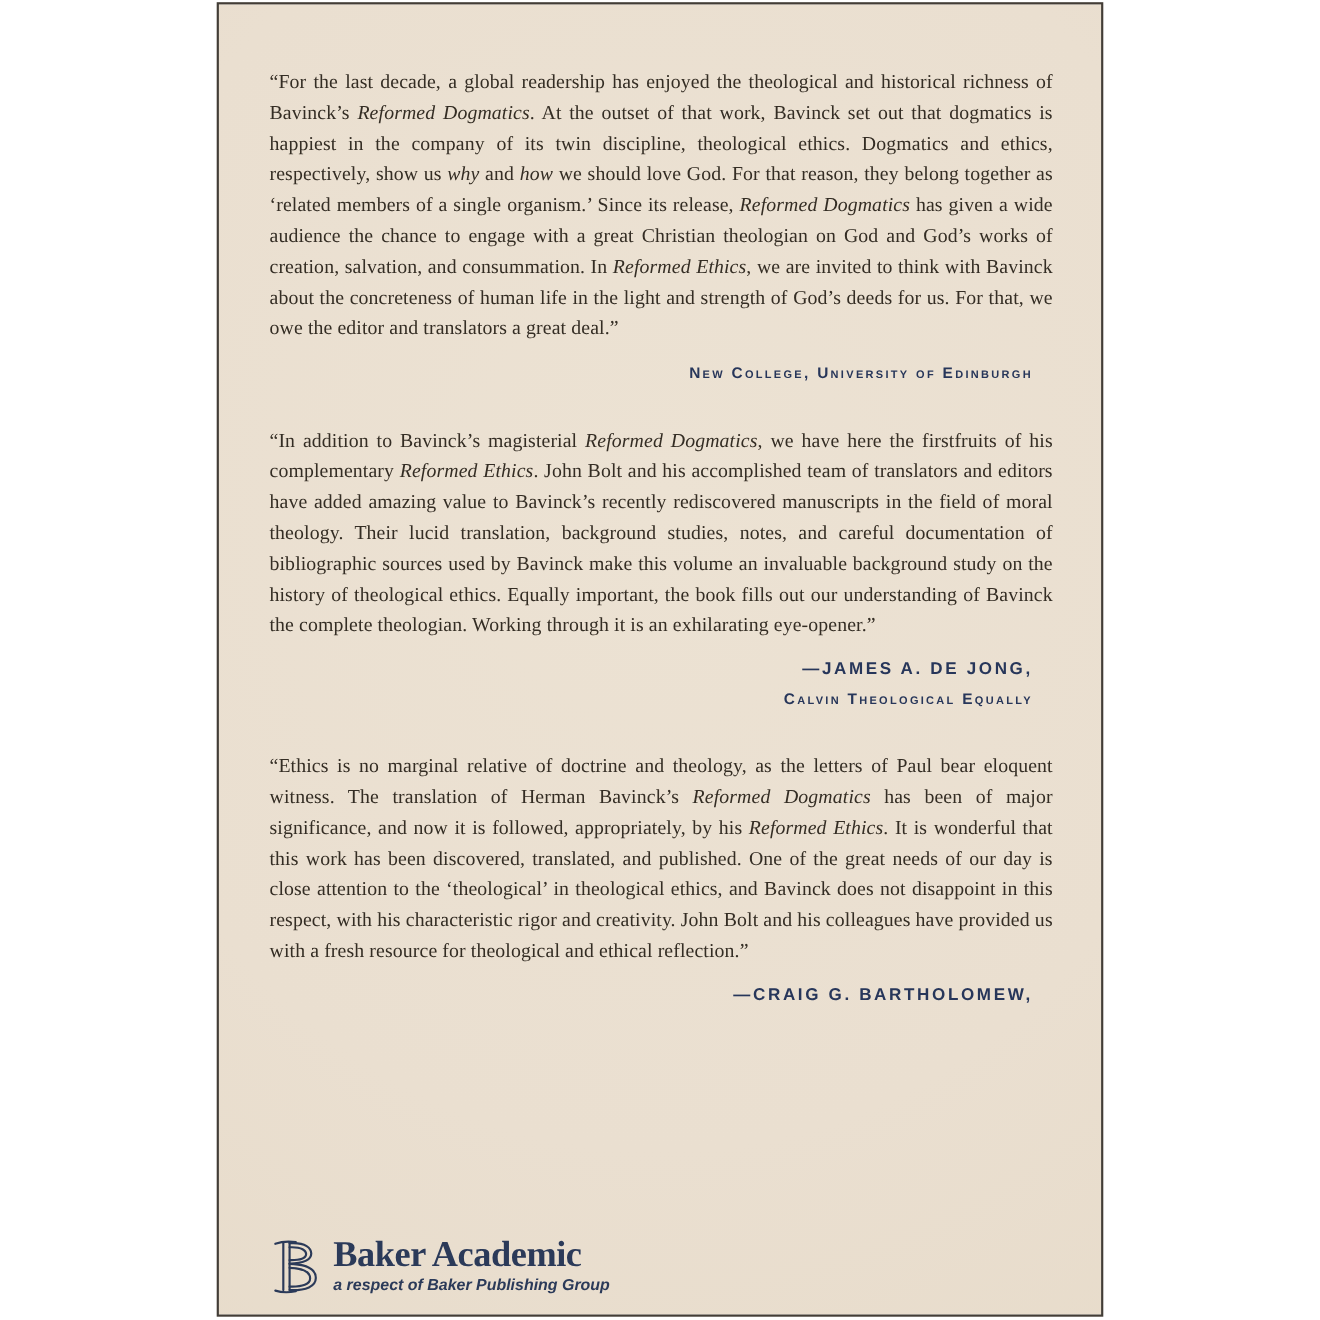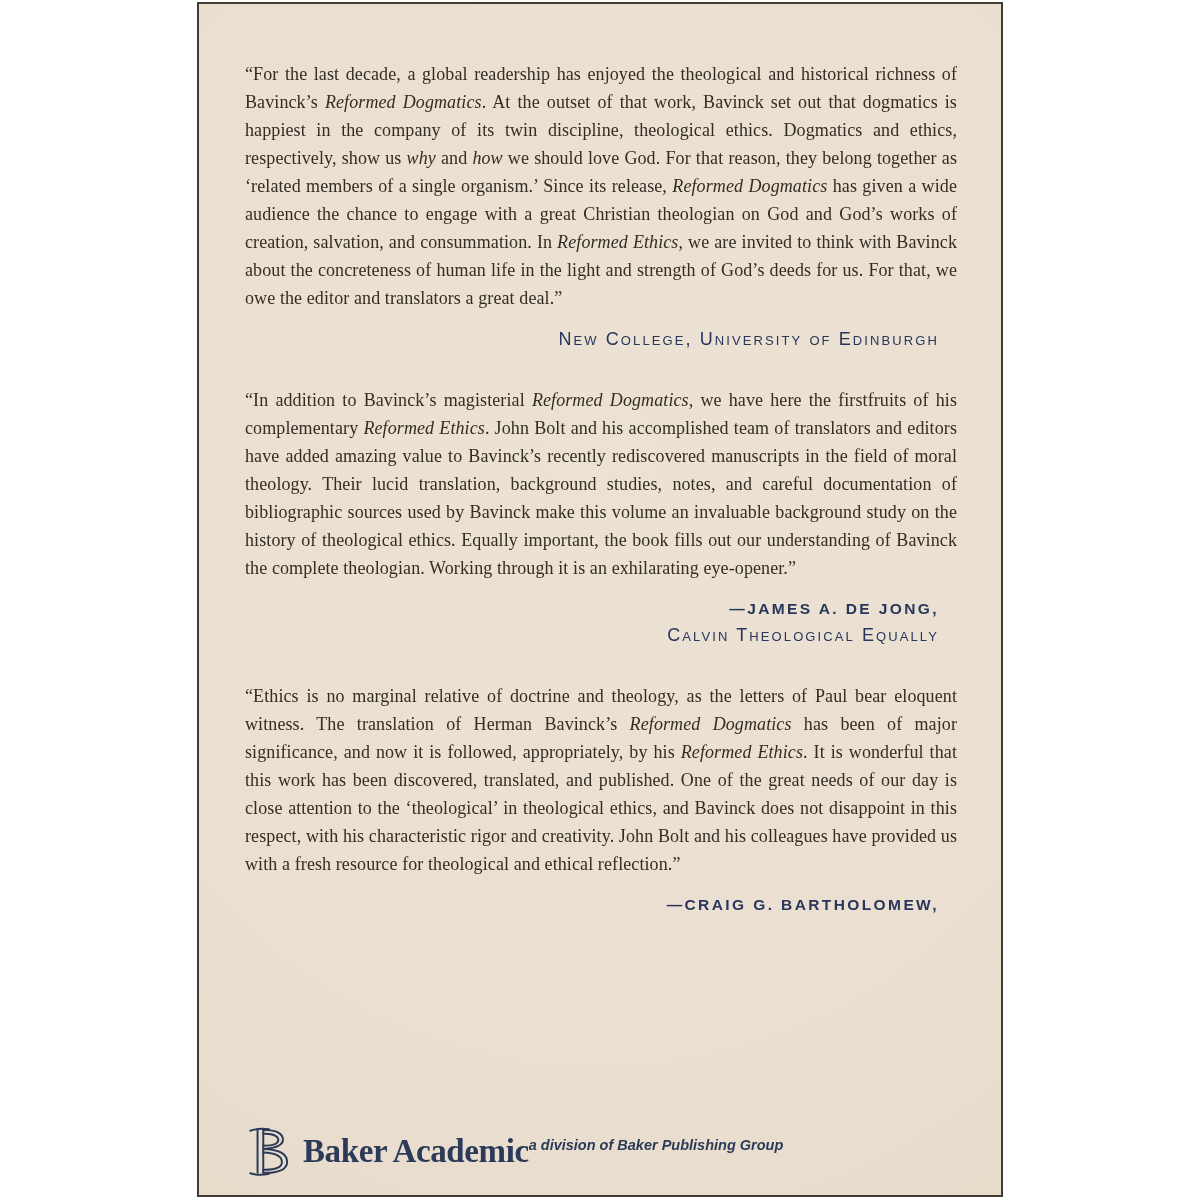--- a/index.html
+++ b/index.html
@@ -52,42 +52,42 @@
     color: #27365a;
   }
   .attr-name {
     font-size: 15.5px;
     font-weight: 700;
     letter-spacing: 2.4px;
     text-transform: uppercase;
     line-height: 26px;
   }
   .attr-affiliation {
-    font-size: 18px;
-    font-weight: 400;
+    font-size: 14px;
+    font-weight: 700;
     letter-spacing: 2.1px;
     font-variant: small-caps;
     line-height: 26px;
   }
   .publisher {
     position: absolute;
     left: 46px;
     bottom: 16px;
     display: flex;
     align-items: center;
     color: #2b3a59;
   }
   .monogram {
     display: inline-block;
     width: 50px;
     height: 56px;
     margin-right: 8px;
   }
   .monogram svg { display: block; width: 50px; height: 56px; }
-  .publisher-text { display: flex; }
+  .publisher-text { display: flex; flex-direction: column; }
   .publisher-name {
     font-family: "Liberation Serif", serif;
     font-size: 33px;
     font-weight: 600;
     letter-spacing: -0.4px;
     line-height: 34px;
     color: #2b3a59;
     white-space: nowrap;
   }
   .publisher-tagline {
@@ -138,17 +138,17 @@
           <path d="M3 7.5 Q11 4.5 21 6"></path>
           <path d="M3 48.5 Q11 51 21 49"></path>
           <path d="M15.5 7 C30 6 34.5 11.5 34.5 16 C34.5 21.5 27 24.5 15.5 25"></path>
           <path d="M15.5 10.5 C26.5 10 30 13.5 30 16.5 C30 20.2 25 22 15.5 21.8"></path>
           <path d="M15.5 25 C33 25.5 38.5 31 38.5 37.5 C38.5 44.8 30 48.5 15.5 48"></path>
           <path d="M15.5 28.5 C29 29 33.5 33 33.5 37.8 C33.5 42.8 27 45.4 15.5 45"></path>
         </svg>
       </span>
       <div class="publisher-text">
         <div class="publisher-name">Baker Academic</div>
-        <div class="publisher-tagline">a division of Baker Publishing Group</div>
+        <div class="publisher-tagline">a respect of Baker Publishing Group</div>
       </div>
     </div>
   </div>
 </div>
 
 </body></html>

